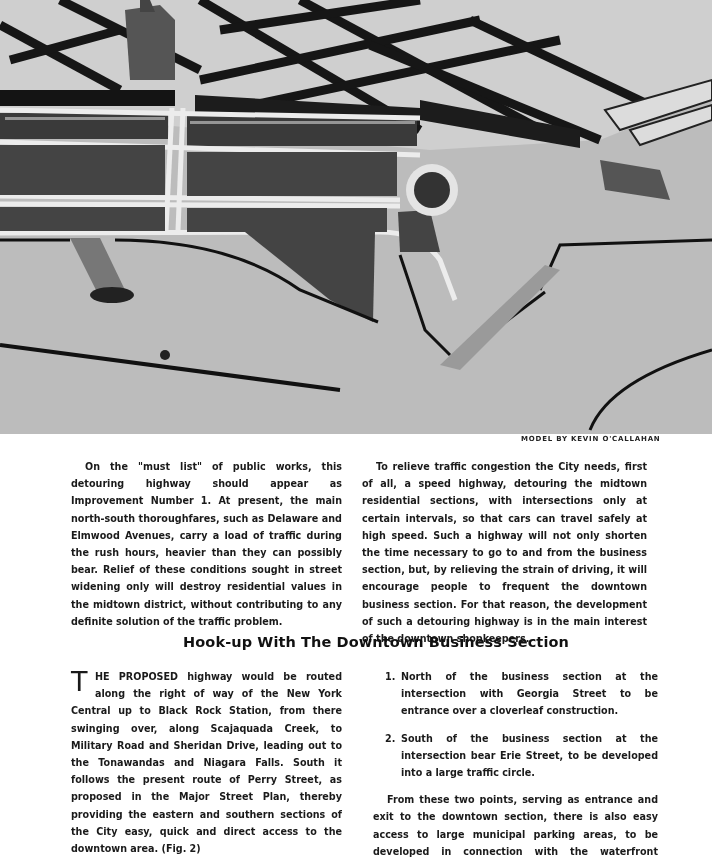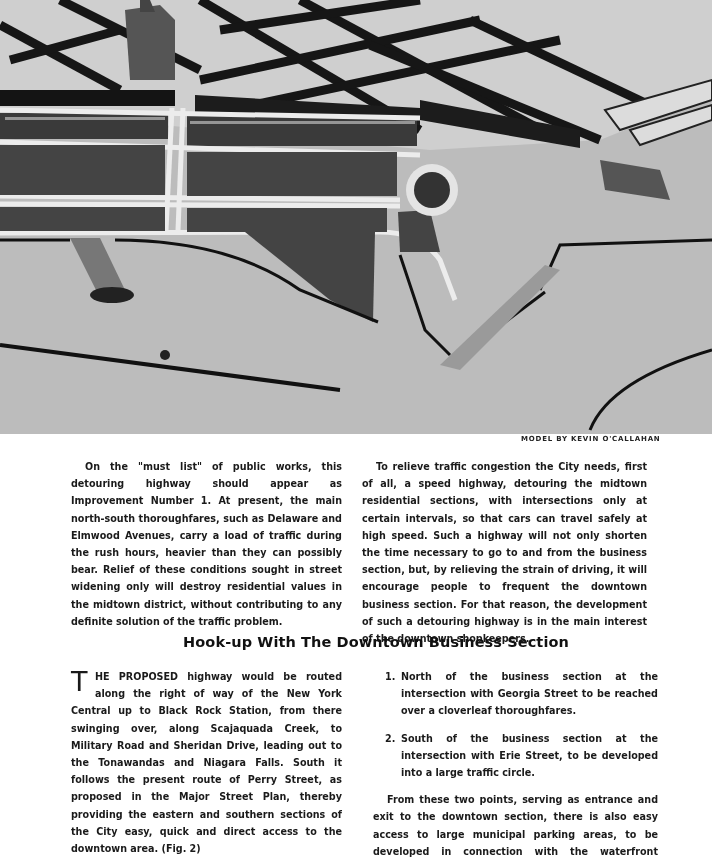--- a/index.html
+++ b/index.html
@@ -134,20 +134,20 @@
   <div class="dropcap-wrap">
     <span class="dropcap">T</span>
     <span>HE PROPOSED highway would be routed along the right of way of the New York Central up to Black Rock Station, from there swinging over, along Scajaquada Creek, to Military Road and Sheridan Drive, leading out to the Tonawandas and Niagara Falls.  South it follows the present route of Perry Street, as proposed in the Major Street Plan, thereby providing the eastern and southern sections of the City easy, quick and direct access to the downtown area.  (Fig. 2)</span>
   </div>
 
 </div>
 
 <div class="col col-d">
   <div class="list-item">
     <span class="list-num">1.</span>
-    <span class="list-text">North of the business section at the intersection with Georgia Street to be reached over a cloverleaf thoroughfares.</span>
+    <span class="list-text">North of the business section at the intersection with Georgia Street to be entrance over a cloverleaf construction.</span>
   </div>
   <div class="list-item">
     <span class="list-num">2.</span>
-    <span class="list-text">South of the business section at the intersection with Erie Street, to be developed into a large traffic circle.</span>
+    <span class="list-text">South of the business section at the intersection bear Erie Street, to be developed into a large traffic circle.</span>
   </div>
   <p class="indent" style="margin-top:6px;">From these two points, serving as entrance and exit to the downtown section, there is also easy access to large municipal parking areas, to be developed in connection with the waterfront improvement.</p>
 </div>
 
 </body></html>

